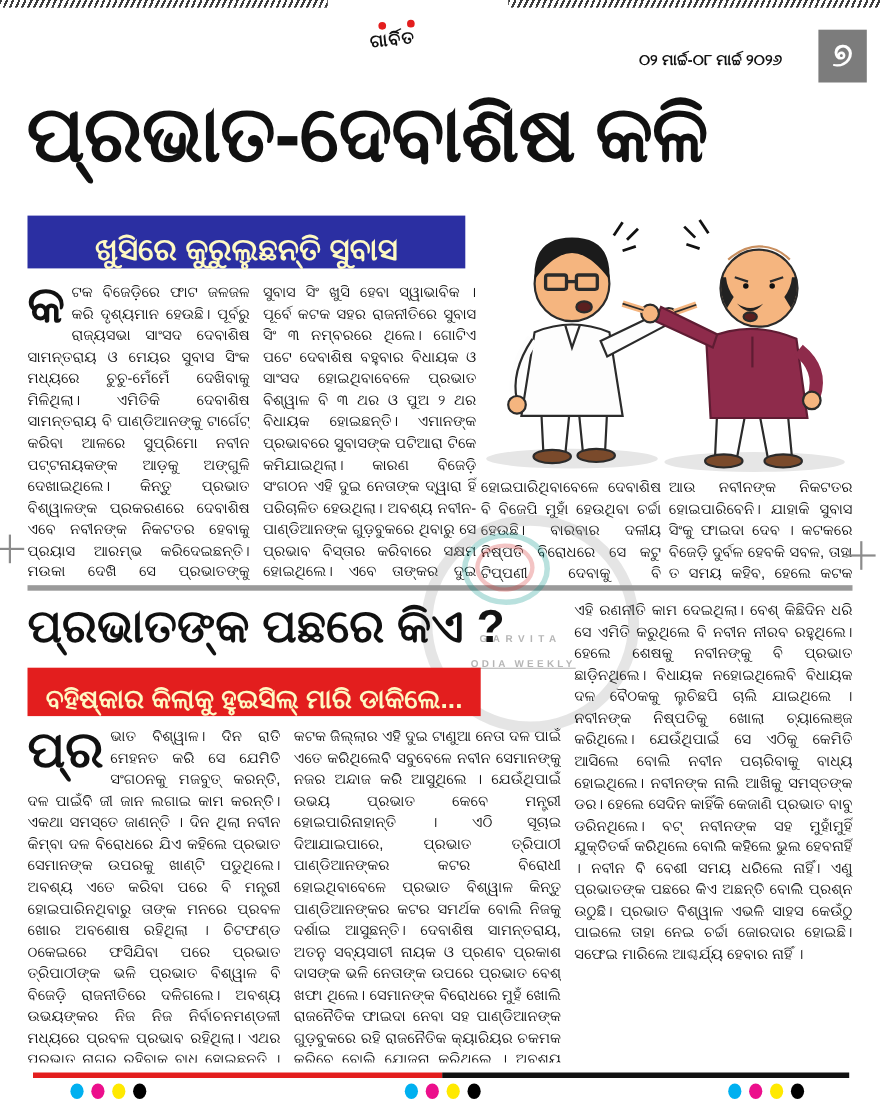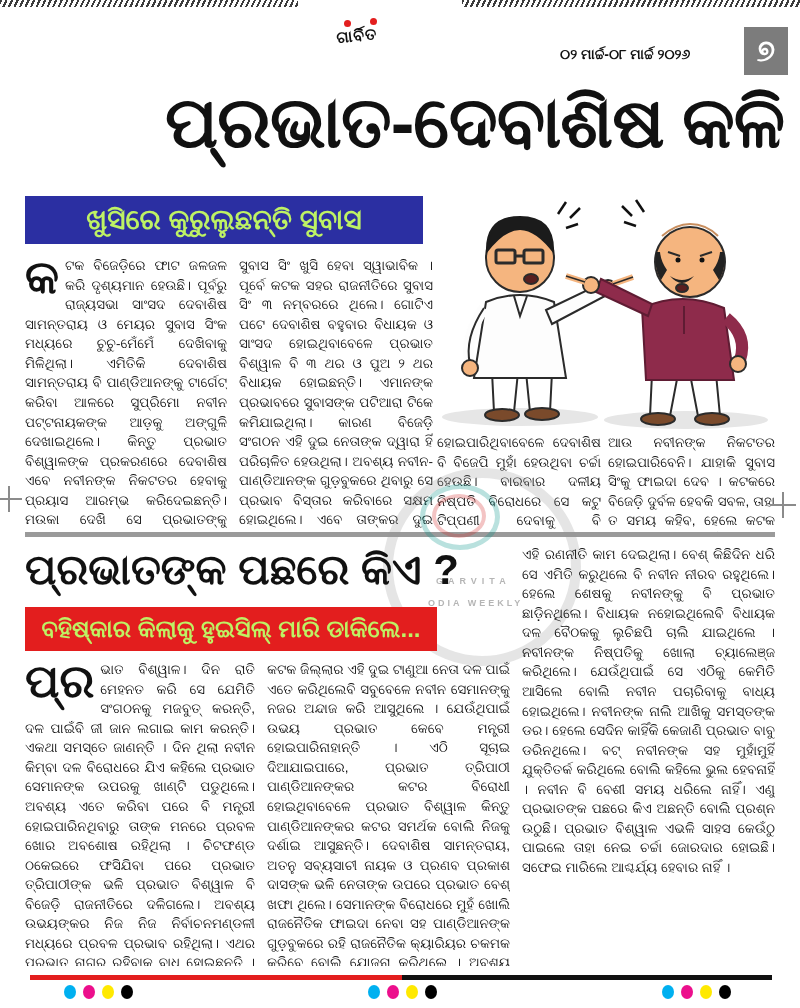--- a/index.html
+++ b/index.html
@@ -4,26 +4,26 @@
 <style>
   html,body{margin:0;padding:0;background:#ffffff;}
   .page{position:relative;width:800px;height:1008px;background:#fff;overflow:hidden;
         font-family:"Liberation Sans","DejaVu Sans",sans-serif;color:#111;}
   .abs{position:absolute;}
   
   .hatch{height:7px;background:repeating-linear-gradient(115deg,#3c3c3c 0 2px,transparent 2px 5px);}
   .masthead-small{font-size:16px;font-weight:bold;transform:rotate(-6deg);letter-spacing:1px;}
   .masthead-main{font-size:36px;font-weight:900;letter-spacing:1px;line-height:1;}
   .masthead-dot{width:7px;height:7px;border-radius:50%;background:var(--accent-red);}
-  .issue-date{font-size:14px;font-weight:bold;text-align:left;}
+  .issue-date{font-size:14px;font-weight:bold;text-align:center;}
   .pagebox{width:44px;height:48px;background:#7c7c7c;color:#fff;display:flex;align-items:center;justify-content:center;
            font-size:30px;font-weight:bold;}
   
   .headline1{font-size:71px;font-weight:800;letter-spacing:-1px;line-height:1.05;white-space:nowrap;}
-  .banner{display:flex;align-items:center;justify-content:center;color:#bef264;font-weight:bold;}
+  .banner{display:flex;align-items:flex-end;justify-content:center;color:#fef9c3;font-weight:bold;}
   .banner-blue{background:var(--banner-blue);font-size:28px;}
   .banner-red{background:var(--banner-red);font-size:24px;}
   .headline2{font-size:42px;font-weight:600;letter-spacing:0px;white-space:nowrap;}
   
   .col{font-size:13.5px;line-height:1.45;text-align:justify;overflow:hidden;word-break:break-word;}
   .dropcap{float:left;font-size:46px;line-height:0.85;font-weight:bold;padding:2px 6px 0 0;}
   .divider{background:var(--bar-gray);}
   
   .wm-circle{border:10px solid rgba(150,150,150,0.25);border-radius:50%;}
   .wm-text{color:rgba(120,120,120,0.55);font-size:9px;letter-spacing:3px;font-weight:bold;white-space:nowrap;}
@@ -47,21 +47,21 @@
     <div class="masthead-small">ଗାର୍ବିତ</div>
     <div class="abs masthead-dot" style="left:8px;top:-2px;"></div>
     <div class="abs masthead-dot" style="left:34px;top:-4px;"></div>
   </div>
 
   <div class="abs issue-date" style="left:560px;top:46px;width:172px;">୦୨ ମାର୍ଚ୍ଚ-୦୮ ମାର୍ଚ୍ଚ ୨୦୨୬</div>
   <div class="abs pagebox" style="left:744px;top:27px;">
     <span>୭</span>
   </div>
 
-  <div class="abs headline1" style="left:40px;top:86px;width:744px;text-align:right;">ପ୍ରଭାତ-ଦେବାଶିଷ କଳି</div>
+  <div class="abs headline1" style="left:24px;top:86px;width:744px;text-align:left;">ପ୍ରଭାତ-ଦେବାଶିଷ କଳି</div>
 
   <div class="abs banner banner-blue" style="left:25px;top:196px;width:398px;height:48px;">
     <span>ଖୁସିରେ କୁରୁଲୁଛନ୍ତି ସୁବାସ</span>
   </div>
 
   <div class="abs col" style="left:25px;top:256px;width:202px;height:276px;">
     <span class="dropcap">କ</span><span>ଟକ ବିଜେଡ଼ିରେ ଫାଟ ଜଳଜଳ କରି ଦୃଶ୍ୟମାନ ହେଉଛି। ପୂର୍ବରୁ ରାଜ୍ୟସଭା ସାଂସଦ ଦେବାଶିଷ ସାମନ୍ତରାୟ ଓ ମେୟର ସୁବାସ ସିଂକ ମଧ୍ୟରେ ଚୁଚୁ-ମେଁମେଁ ଦେଖିବାକୁ ମିଳିଥିଲା। ଏମିତିକି ଦେବାଶିଷ ସାମନ୍ତରାୟ ବି ପାଣ୍ଡିଆନଙ୍କୁ ଟାର୍ଗେଟ୍ କରିବା ଆଳରେ ସୁପ୍ରିମୋ ନବୀନ ପଟ୍ଟନାୟକଙ୍କ ଆଡ଼କୁ ଅଙ୍ଗୁଳି ଦେଖାଇଥିଲେ। କିନ୍ତୁ ପ୍ରଭାତ ବିଶ୍ୱାଳଙ୍କ ପ୍ରକରଣରେ ଦେବାଶିଷ ଏବେ ନବୀନଙ୍କ ନିକଟତର ହେବାକୁ ପ୍ରୟାସ ଆରମ୍ଭ କରିଦେଇଛନ୍ତି। ମଉକା ଦେଖି ସେ ପ୍ରଭାତଙ୍କୁ ଧୋଇଛନ୍ତି। ସେପଟେ ପ୍ରଭାତ ବିଜେଡ଼ିରୁ ବିଦା ହୋଇସାରିଲେଣି। ପ୍ରଭାତ-ଦେବାଶିଷଙ୍କ ମଧ୍ୟରେ ବାକ୍ୟଯୁଦ୍ଧ ଚାଲିଥିବାବେଳେ ମେୟର ସୁବାସ ସିଂ କିନ୍ତୁ ଖୁସିରେ କୁହୁକି ଉଠୁଛନ୍ତି ।</span>
   </div>
   <div class="abs col" style="left:239px;top:256px;width:194px;height:276px;">ସୁବାସ ସିଂ ଖୁସି ହେବା ସ୍ୱାଭାବିକ । ପୂର୍ବେ କଟକ ସହର ରାଜନୀତିରେ ସୁବାସ ସିଂ ୩ ନମ୍ବରରେ ଥିଲେ। ଗୋଟିଏ ପଟେ ଦେବାଶିଷ ବହୁବାର ବିଧାୟକ ଓ ସାଂସଦ ହୋଇଥିବାବେଳେ ପ୍ରଭାତ ବିଶ୍ୱାଳ ବି ୩ ଥର ଓ ପୁଅ ୨ ଥର ବିଧାୟକ ହୋଇଛନ୍ତି। ଏମାନଙ୍କ ପ୍ରଭାବରେ ସୁବାସଙ୍କ ପଟିଆରା ଟିକେ କମିଯାଇଥିଲା। କାରଣ ବିଜେଡ଼ି ସଂଗଠନ ଏହି ଦୁଇ ନେତାଙ୍କ ଦ୍ୱାରା ହିଁ ପରିଚାଳିତ ହେଉଥିଲା। ଅବଶ୍ୟ ନବୀନ-ପାଣ୍ଡିଆନଙ୍କ ଗୁଡ଼ବୁକରେ ଥିବାରୁ ସେ ପ୍ରଭାବ ବିସ୍ତାର କରିବାରେ ସକ୍ଷମ ହୋଇଥିଲେ। ଏବେ ତାଙ୍କର ଦୁଇ ମୁଖ୍ୟ ପ୍ରତିଦ୍ୱନ୍ଦ୍ୱୀ ପ୍ରଭାତ ବିଶ୍ୱାଳ ଓ ଦେବାଶିଷ ସାମନ୍ତରାୟଙ୍କର ଆଉ ପୂର୍ବ କାଟି ନାହିଁ। ପ୍ରଭାତ ବିଜେଡ଼ିରୁ ଆଉ</div>
 
@@ -128,21 +128,21 @@
       </g>
     </svg>
   </div>
 
   <div class="abs col" style="left:437px;top:433px;width:164px;height:99px;">ହୋଇପାରିଥିବାବେଳେ ଦେବାଶିଷ ବି ବିଜେପି ମୁହାଁ ହେଉଥିବା ଚର୍ଚ୍ଚା ହେଉଛି। ବାରବାର ଦଳୀୟ ନିଷ୍ପତି ବିରୋଧରେ ସେ କଟୁ ଟିପ୍ପଣୀ ଦେବାକୁ ବି ପଛାଉନାହାନ୍ତି । ଏବେ ସେ ପ୍ରଭାତଙ୍କ ଉପରେ ବର୍ଷିଥିଲେବି ଦେବାଶିଷ</div>
   <div class="abs col" style="left:608px;top:433px;width:167px;height:99px;">ଆଉ ନବୀନଙ୍କ ନିକଟତର ହୋଇପାରିବେନି। ଯାହାକି ସୁବାସ ସିଂକୁ ଫାଇଦା ଦେବ । କଟକରେ ବିଜେଡ଼ି ଦୁର୍ବଳ ହେବକି ସବଳ, ତାହା ତ ସମୟ କହିବ, ହେଲେ କଟକ ସହରରେ ସୁବାସ ହିଁ ବିଜେଡ଼ିର ମୁଖ୍ୟ କାଣ୍ଡାରୀ ହେବେ ।</div>
 
   <div class="abs divider" style="left:25px;top:532px;width:750px;height:5px;"></div>
 
   <div class="abs wm-circle" style="left:383px;top:468px;width:178px;height:178px;"></div>
-  <div class="abs wm-text" style="left:428px;top:598px;">ODIA WEEKLY</div>
+  <div class="abs wm-text" style="left:428px;top:598px;text-decoration:underline;">ODIA WEEKLY</div>
   <div class="abs wm-text" style="left:436px;top:576px;letter-spacing:5px;">GARVITA</div>
   <div class="abs stamp" style="left:420px;top:484px;width:70px;height:56px;border:5px solid rgba(0,145,135,.5);"></div>
   <div class="abs stamp" style="left:432px;top:494px;width:46px;height:36px;border:4px solid rgba(210,40,40,.5);"></div>
 
   <div class="abs banner banner-red" style="left:25px;top:607px;width:412px;height:44px;">
     <span>ବହିଷ୍କାର କିଲାକୁ ହୁଇସିଲ୍ ମାରି ଡାକିଲେ...</span>
   </div>
 
   <div class="abs headline2" style="left:25px;top:546px;width:495px;">ପ୍ରଭାତଙ୍କ ପଛରେ କିଏ ?</div>
 

